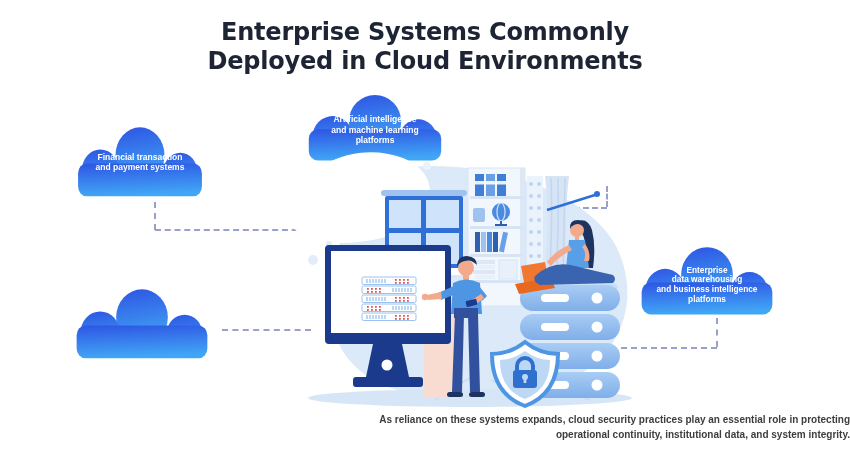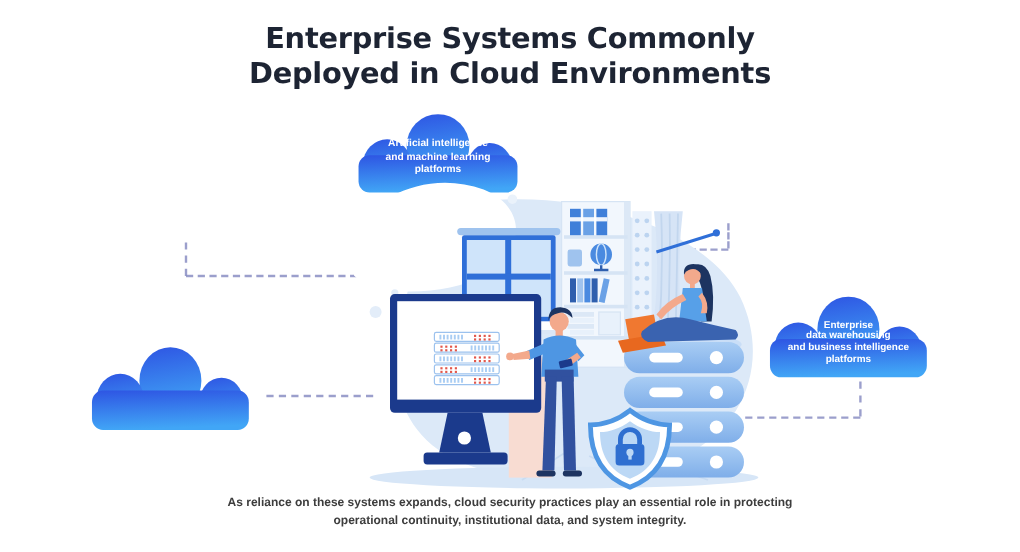--- a/index.html
+++ b/index.html
@@ -1,41 +1,59 @@
 <!DOCTYPE html>
 <html><head>
 <meta charset="utf-8">
 <style>
   html,body{margin:0;padding:0;background:#ffffff;}
   .stage{position:relative;width:850px;height:460px;background:#ffffff;overflow:hidden;
          font-family:"Liberation Sans",sans-serif;}
   .title{position:absolute;left:0;right:0;top:18px;text-align:center;
          font-family:"DejaVu Sans",sans-serif;font-weight:800;font-size:24px;line-height:1.22;
          color:#1D2433;white-space:pre-line;letter-spacing:-0.2px;}
-  .caption{position:absolute;left:0;right:0;top:412px;text-align:center;
+  .caption{position:absolute;left:0;right:0;top:412px;text-align:right;
            font-weight:bold;font-size:10px;line-height:1.5;color:#3D3D3D;white-space:pre-line;}
   .cloud{position:absolute;}
   .cloud svg{position:absolute;left:0;top:0;width:100%;height:100%;}
   .cloud-label{position:absolute;left:4%;right:4%;top:38%;text-align:center;color:#ffffff;
                font-weight:bold;font-size:8.5px;line-height:1.22;white-space:pre-line;}
   .cloud-label.tight{top:30%;font-size:8.3px;line-height:1.18;}
   .conn-v{position:absolute;width:0;border-left:2px dashed #8A8FC4;opacity:.85;}
   .conn-h{position:absolute;height:0;border-top:2px dashed #8A8FC4;opacity:.85;}
   .illu{position:absolute;left:295px;top:148px;width:345px;height:262px;}
 </style>
 </head>
 <body>
 
 <div class="stage">
 
   <div class="title">Enterprise Systems Commonly
 Deployed in Cloud Environments</div>
 
-
-  <div class="cloud" style="left:288px;top:92px;width:154px;height:70px;">
+  <div class="cloud" style="left:68px;top:124px;width:144px;height:74px;">
+    <svg viewBox="0 0 200 90" preserveAspectRatio="none">
+      <defs>
+          <linearGradient id="cg1" x1="0" y1="0" x2="0.15" y2="1">
+        <stop offset="0" stop-color="#2E55E3"></stop>
+            <stop offset="1" stop-color="#41A6F6"></stop>
+          </linearGradient>
+        </defs>
+      <g fill="url(#cg1)">
+          <circle cx="100" cy="38" r="34"></circle>
+          <circle cx="45" cy="57" r="26"></circle>
+      <circle cx="156" cy="59" r="24"></circle>
+          <rect x="14" y="48" width="172" height="40" rx="12"></rect>
+        </g>
+    </svg>
+    <div class="cloud-label">Financial transaction
+and payment systems</div>
+  </div>
+
+  <div class="cloud" style="left:298px;top:92px;width:154px;height:70px;">
     <svg viewBox="0 0 200 90" preserveAspectRatio="none">
       <defs>
           <linearGradient id="cg2" x1="0" y1="0" x2="0.15" y2="1">
         <stop offset="0" stop-color="#2E55E3"></stop>
             <stop offset="1" stop-color="#41A6F6"></stop>
           </linearGradient>
         </defs>
       <g fill="url(#cg2)">
           <circle cx="100" cy="38" r="34"></circle>
           <circle cx="45" cy="57" r="26"></circle>

